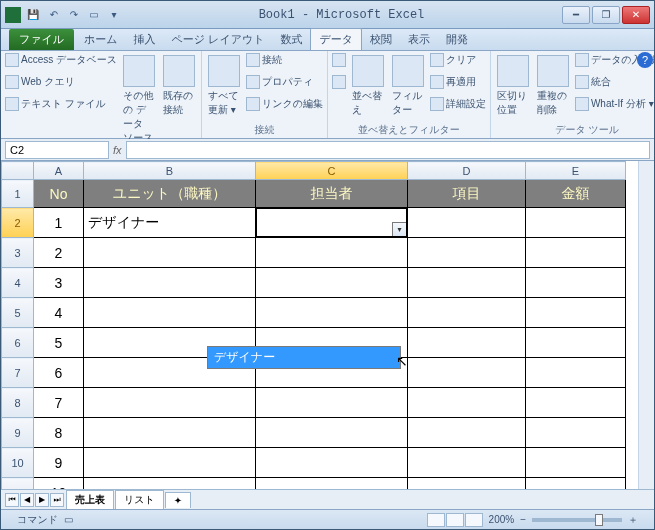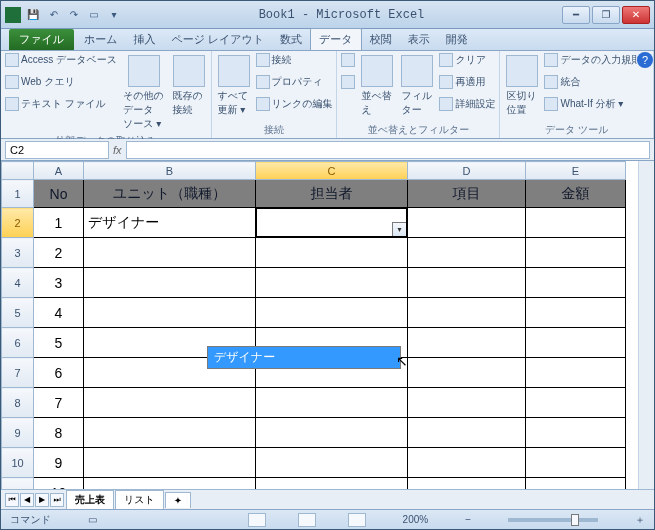--- a/index.html
+++ b/index.html
@@ -8,21 +8,21 @@
 .titlebar { height: 28px; background: linear-gradient(#d7e4f2,#bcd3ea); display: flex; align-items: center; padding: 0 4px; border-bottom: 1px solid #7a9ac0; }
 .titlebar .icon { width: 16px; height: 16px; background: #1f6f3a; margin-right: 4px; display: inline-block; }
 .titlebar .qat { display: flex; gap: 2px; align-items: center; }
 .qat-btn { width: 18px; height: 18px; display: flex; align-items: center; justify-content: center; font-size: 10px; color: #3a5a80; }
 .titlebar .title { flex: 1; text-align: center; color: #3a5270; font-size: 12px; font-family: Liberation Mono, monospace; }
 .win-controls { display: flex; gap: 0; }
 .win-btn { width: 28px; height: 18px; background: linear-gradient(#eaf1fb,#c9dbef); border: 1px solid #8aa6c6; border-radius: 2px; margin-left: 2px; display: flex; align-items: center; justify-content: center; font-size: 10px; color: #3a5270; }
 .win-btn.close { background: linear-gradient(#e77,#c33); color: #fff; border-color: #a22; }
 .tabstrip { height: 22px; background: linear-gradient(#dce9f7,#c9dbef); display: flex; align-items: flex-end; padding-left: 8px; border-bottom: 1px solid #8aa6c6; }
 .file-tab { background: linear-gradient(#3b8f3b,#236b23); color: #fff; padding: 3px 10px; font-size: 11px; border-radius: 2px 2px 0 0; margin-right: 2px; }
-.tab { padding: 3px 8px; font-size: 11px; color: #3a5270; font-family: Liberation Serif, serif; }
+.tab { padding: 3px 8px; font-size: 11px; color: #3a5270; }
 .tab.active { background: #f2f6fb; border: 1px solid #8aa6c6; border-bottom: none; border-radius: 2px 2px 0 0; }
 .ribbon { height: 88px; background: #eef3f9; border-bottom: 1px solid #8aa6c6; display: flex; font-size: 10px; color: #3a5270; }
 .group { border-right: 1px solid #c4d5e8; display: flex; flex-direction: column; padding: 2px 4px 0; }
 .group-body { flex: 1; display: flex; align-items: flex-start; gap: 4px; }
 .group-label { text-align: center; font-size: 10px; color: #5a708c; padding: 1px 0; }
 .rbtn { display: flex; flex-direction: column; align-items: center; justify-content: center; padding: 2px; min-width: 36px; }
 .rbtn .ic { width: 20px; height: 20px; background: #dbe7f4; border: 1px solid #9fb8d2; margin-bottom: 2px; }
 .rbtn.big .ic { width: 32px; height: 32px; }
 .rlist { display: flex; flex-direction: column; gap: 8px; }
 .rlist div { display: flex; align-items: center; gap: 2px; white-space: nowrap; }
@@ -31,33 +31,33 @@
 .namebox { width: 104px; height: 18px; background: #fff; border: 1px solid #9fb8d2; margin-left: 4px; padding: 0 4px; font-size: 11px; display: flex; align-items: center; }
 .fx { margin: 0 4px; font-style: italic; color: #666; }
 .formula { flex: 1; height: 18px; background: #fff; border: 1px solid #9fb8d2; margin-right: 4px; }
 .sheet-area { flex: 1; background: #fff; position: relative; overflow: hidden; }
 table { border-collapse: collapse; table-layout: fixed; }
 .colhead th { background: linear-gradient(#f5f8fc,#e1e9f3); border: 1px solid #9fb8d2; font-weight: normal; font-size: 11px; color: #3a5270; height: 18px; }
 .colhead th.sel { background: linear-gradient(#ffe9a8,#ffd154); color: #8a5a00; }
 th.rowhead { background: linear-gradient(#f5f8fc,#e1e9f3); border: 1px solid #9fb8d2; font-weight: normal; font-size: 11px; color: #3a5270; width: 32px; }
 th.rowhead.sel { background: linear-gradient(#ffe9a8,#ffd154); color: #8a5a00; }
 td { border: 1px solid #000; height: 30px; padding: 0 4px; font-size: 14px; }
-td.hdr { background: #7f7f7f; color: #0f172a; text-align: center; font-size: 14px; height: 28px; }
+td.hdr { background: #7f7f7f; color: #fef9c3; text-align: center; font-size: 14px; height: 28px; }
 td.no { text-align: center; }
 td.selcell { position: relative; }
 td.selcell::after { content: ""; position: absolute; inset: -1px; border: 2px solid #000; pointer-events: none; }
 .dd-btn { position: absolute; right: 0; bottom: 0; width: 15px; height: 15px; background: linear-gradient(#f5f8fc,#dbe7f4); border: 1px solid #7a7a7a; display: flex; align-items: center; justify-content: center; font-size: 8px; color: #333; }
 .dropdown { position: absolute; left: 206px; top: 185px; width: 194px; background: #fff; border: 1px solid #7a7a7a; z-index: 10; }
 .dropdown-item { background: #3399ff; color: #fff; padding: 2px 6px; font-size: 12px; }
 .cursor { position: absolute; left: 395px; top: 192px; font-size: 14px; color: #000; z-index: 11; pointer-events: none; }
 .sheettabs { height: 20px; background: #e8eef6; border-top: 1px solid #9fb8d2; display: flex; align-items: center; font-size: 10px; padding-left: 4px; gap: 0; }
 .nav-btn { width: 14px; height: 14px; border: 1px solid #9fb8d2; background: #f5f8fc; display: flex; align-items: center; justify-content: center; font-size: 8px; margin-right: 1px; }
 .sheet-tab { padding: 2px 8px; background: #fff; border: 1px solid #9fb8d2; border-bottom: none; margin-left: 1px; }
 .sheet-tab.active { background: #fff; font-weight: bold; }
-.statusbar { height: 20px; background: linear-gradient(#dbe7f4,#c9dbef); border-top: 1px solid #8aa6c6; display: flex; align-items: center; font-size: 10px; color: #3a5270; padding: 0 9px; gap: 31px; }
+.statusbar { height: 20px; background: linear-gradient(#dbe7f4,#c9dbef); border-top: 1px solid #8aa6c6; display: flex; align-items: center; font-size: 10px; color: #3a5270; padding: 0 16px; }
 .statusbar .sp { flex: 1; }
 .view-btn { width: 18px; height: 14px; border: 1px solid #9fb8d2; background: #f5f8fc; margin-left: 1px; }
 .zoom { margin-left: 6px; }
 .slider { width: 90px; height: 4px; background: #9fb8d2; margin: 0 6px; position: relative; }
 .slider .thumb { position: absolute; top: -4px; left: 70%; width: 8px; height: 12px; background: #f5f8fc; border: 1px solid #7a7a7a; }
 .scroll-v { position: absolute; right: 0; top: 0; bottom: 0; width: 16px; background: #e8eef6; border-left: 1px solid #c4d5e8; }
 .help-btn { position: absolute; right: 2px; top: 52px; width: 16px; height: 16px; background: #2a6bd4; color: #fff; border-radius: 8px; font-size: 11px; display: flex; align-items: center; justify-content: center; }
 </style>
 </head>
 <body>
@@ -179,20 +179,25 @@
             </div>
       </div>
     </div>
     <div class="group-label">並べ替えとフィルター</div>
   </div>
   <div class="group">
     <div class="group-body">
       <div class="rbtn big">
             <span class="ic"></span>
             <span>区切り位置</span>
+          </div>
+      <div class="rbtn big">
+            <span class="ic"></span>
+            <span>重複の
+削除</span>
           </div>
       <div class="rlist">
         <div>
               <span class="mini-ic"></span>
               <span>データの入力規則 ▾</span>
             </div>
         <div>
               <span class="mini-ic"></span>
               <span>統合</span>
             </div>

